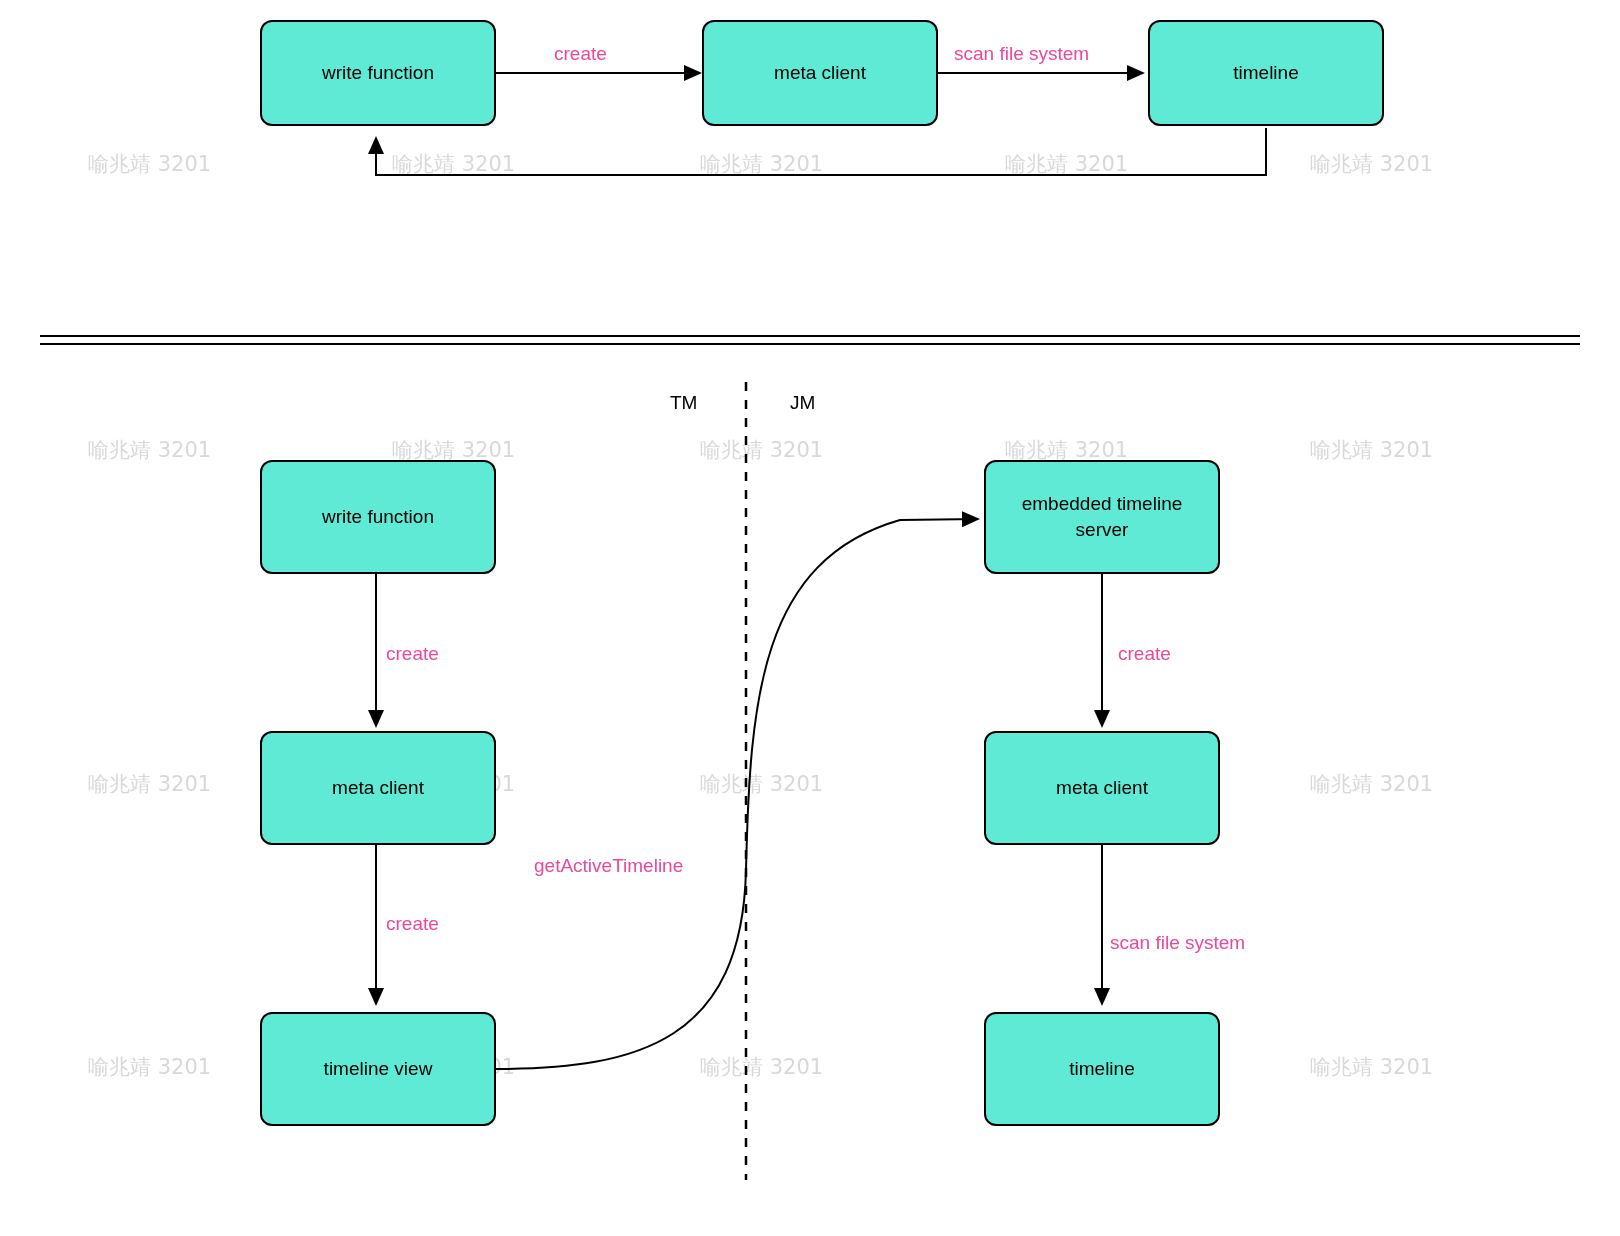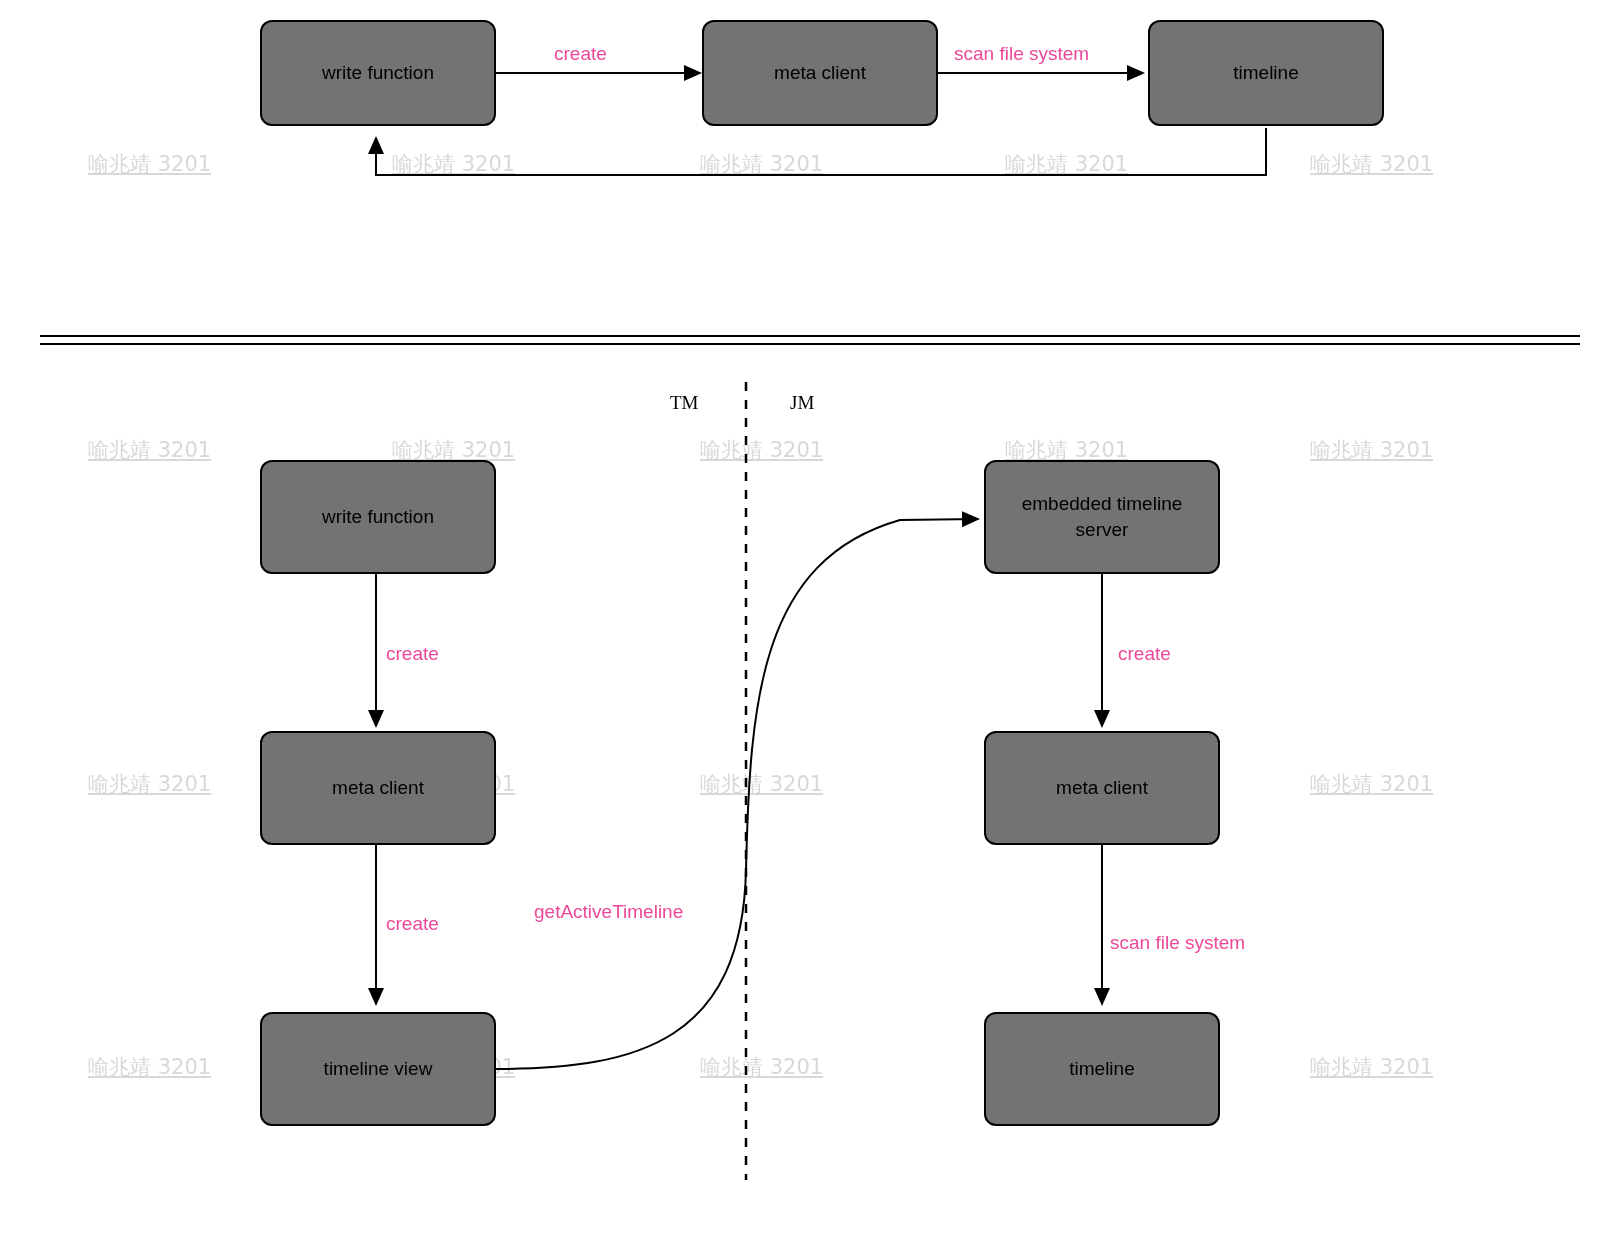--- a/index.html
+++ b/index.html
@@ -18,21 +18,21 @@
     position: absolute;
     left: 0; top: 0;
     width: 1620px;
     height: 1236px;
   }
   .node {
     position: absolute;
     box-sizing: border-box;
     border: 2px solid #000000;
     border-radius: 12px;
-    background: #737373;
+    background: #5eead4;
     display: flex;
     align-items: center;
     justify-content: center;
     text-align: center;
     font-size: 19px;
     color: #000000;
     line-height: 1.35;
     z-index: 3;
   }
   .edge-label {
@@ -41,31 +41,29 @@
     color: #ec4899;
     background: transparent;
     white-space: nowrap;
     z-index: 4;
   }
   .lane-label {
     position: absolute;
     font-size: 19px;
     color: #000000;
     z-index: 4;
-    font-family: Liberation Serif, serif;
   }
   .wm {
     position: absolute;
     font-size: 21px;
     color: #d8d8d8;
     font-family: "DejaVu Sans", sans-serif;
     white-space: nowrap;
     z-index: 1;
     user-select: none;
-    text-decoration: underline;
   }
   svg.layer {
     position: absolute;
     left: 0; top: 0;
     width: 1620px;
     height: 1236px;
     z-index: 2;
     pointer-events: none;
   }
 </style>
@@ -157,17 +155,17 @@
   </div>
   <div class="node" style="left:984px; top:731px; width:236px; height:114px;">
     <span>meta client</span>
   </div>
   <div class="node" style="left:984px; top:1012px; width:236px; height:114px;">
     <span>timeline</span>
   </div>
 
   <div class="edge-label" style="left:386px; top:643px;">create</div>
   <div class="edge-label" style="left:386px; top:913px;">create</div>
-  <div class="edge-label" style="left:534px; top:901px;">getActiveTimeline</div>
+  <div class="edge-label" style="left:534px; top:855px;">getActiveTimeline</div>
   <div class="edge-label" style="left:1118px; top:643px;">create</div>
   <div class="edge-label" style="left:1110px; top:932px;">scan file system</div>
 
 </div>
 
 </body></html>

